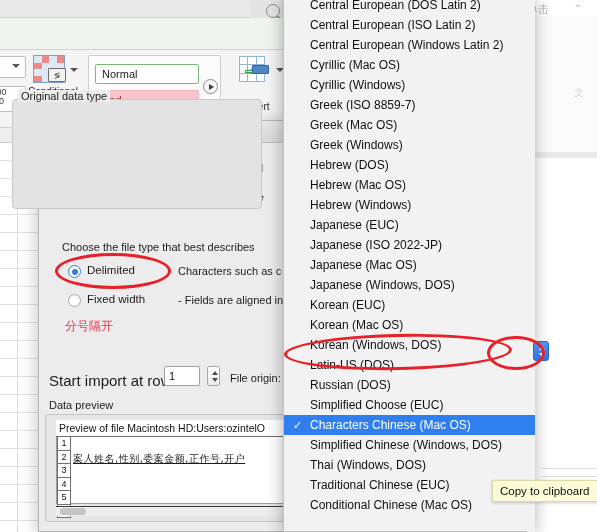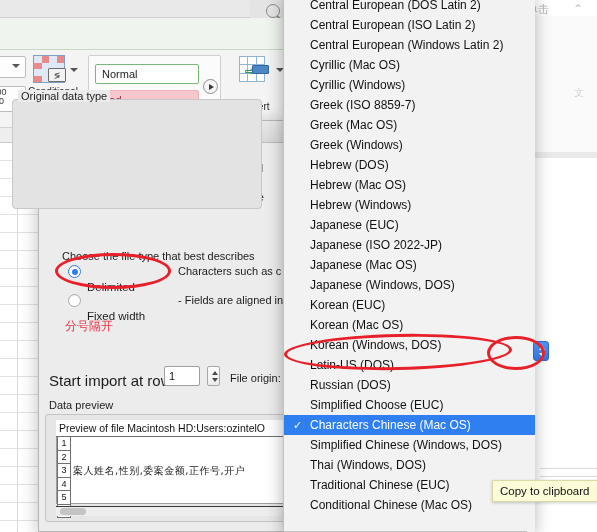--- a/index.html
+++ b/index.html
@@ -224,21 +224,21 @@
     position:absolute; width:13px; height:13px; border-radius:50%;
     background:#ffffff; border:1px solid #a9a9a9;
     box-shadow:inset 0 1px 1px rgba(0,0,0,.08);
   }
   .radio.on { background:#ffffff; border-color:#2d7fe0; }
   .radio.on:after{
     content:""; position:absolute; left:2.5px; top:2.5px; width:6px; height:6px;
     border-radius:50%; background:#2d7fe0;
   }
   .radio-lbl {
-    position:absolute; font-size:11.5px; color:#1c1c1c; white-space:nowrap;margin-top:17px;
+    position:absolute; font-size:11.5px; color:#1c1c1c; white-space:nowrap;
   }
   .cjk-note {
     position:absolute; left:65px; top:318px; font-size:12px; color:#e8344a;
     font-family:"DejaVu Sans", sans-serif; white-space:nowrap;
   }
   .startrow-lbl { position:absolute; left:49px; top:372px; font-size:15px; color:#1c1c1c; }
   .startrow-input {
     position:absolute; left:164px; top:366px; width:36px; height:20px;
     background:#ffffff; border:1px solid #9f9f9f; border-radius:2px;
     font-size:11px; color:#111; line-height:19px; padding-left:4px;
@@ -457,21 +457,21 @@
   <div class="dlg">
     <div class="dlg-titlebar"></div>
     <div class="dlg-title">Text Import W</div>
   </div>
 
   <div class="dlg-line" style="left:50px; top:162px;">The Text Wizard has determined that your d</div>
   <div class="dlg-line" style="left:50px; top:191px;">If this is correct, choose Next, or choose the</div>
 
   <div class="fieldset"></div>
   <div class="fs-legend">Original data type</div>
-  <div class="dlg-line" style="left:62px; top:250px;text-align:center;">Choose the file type that best describes</div>
+  <div class="dlg-line" style="left:62px; top:241px;text-align:center;">Choose the file type that best describes</div>
 
   <div class="radio on" style="left:68px; top:265px;"></div>
   <div class="radio-lbl" style="left:87px; top:264px;">Delimited</div>
   <div class="dlg-line" style="left:178px; top:265px;">Characters such as c</div>
 
   <div class="radio" style="left:68px; top:294px;"></div>
   <div class="radio-lbl" style="left:87px; top:293px;">Fixed width</div>
   <div class="dlg-line" style="left:178px; top:294px;">- Fields are aligned in c</div>
 
   <div class="cjk-note">分号隔开</div>
@@ -480,21 +480,21 @@
   <div class="startrow-input">1</div>
   <div class="stepper"></div>
   <div class="fileorigin-lbl">File origin:</div>
 
   <div class="preview-lbl">Data preview</div>
   <div class="preview-box"></div>
   <div class="preview-inner"></div>
   <div class="preview-hdr">Preview of file Macintosh HD:Users:ozintelO</div>
 
   <div class="rownum" style="top:437px;">1</div>
-  <div class="rowtext" style="top:464px;">案人姓名,性别,委案金额,正作号,开户</div>
+  <div class="rowtext" style="top:452px;text-decoration:underline;">案人姓名,性别,委案金额,正作号,开户</div>
   <div class="rownum" style="top:450.5px;">2</div>
   <div class="rowtext" style="top:453px;"></div>
   <div class="rownum" style="top:464px;">3</div>
   <div class="rowtext" style="top:466px;"></div>
   <div class="rownum" style="top:477.5px;">4</div>
   <div class="rowtext" style="top:479px;"></div>
   <div class="rownum" style="top:491px;">5</div>
   <div class="rowtext" style="top:492px;"></div>
   <div class="rownum" style="top:504.5px;">6</div>
   <div class="rowtext" style="top:505px;"></div>

